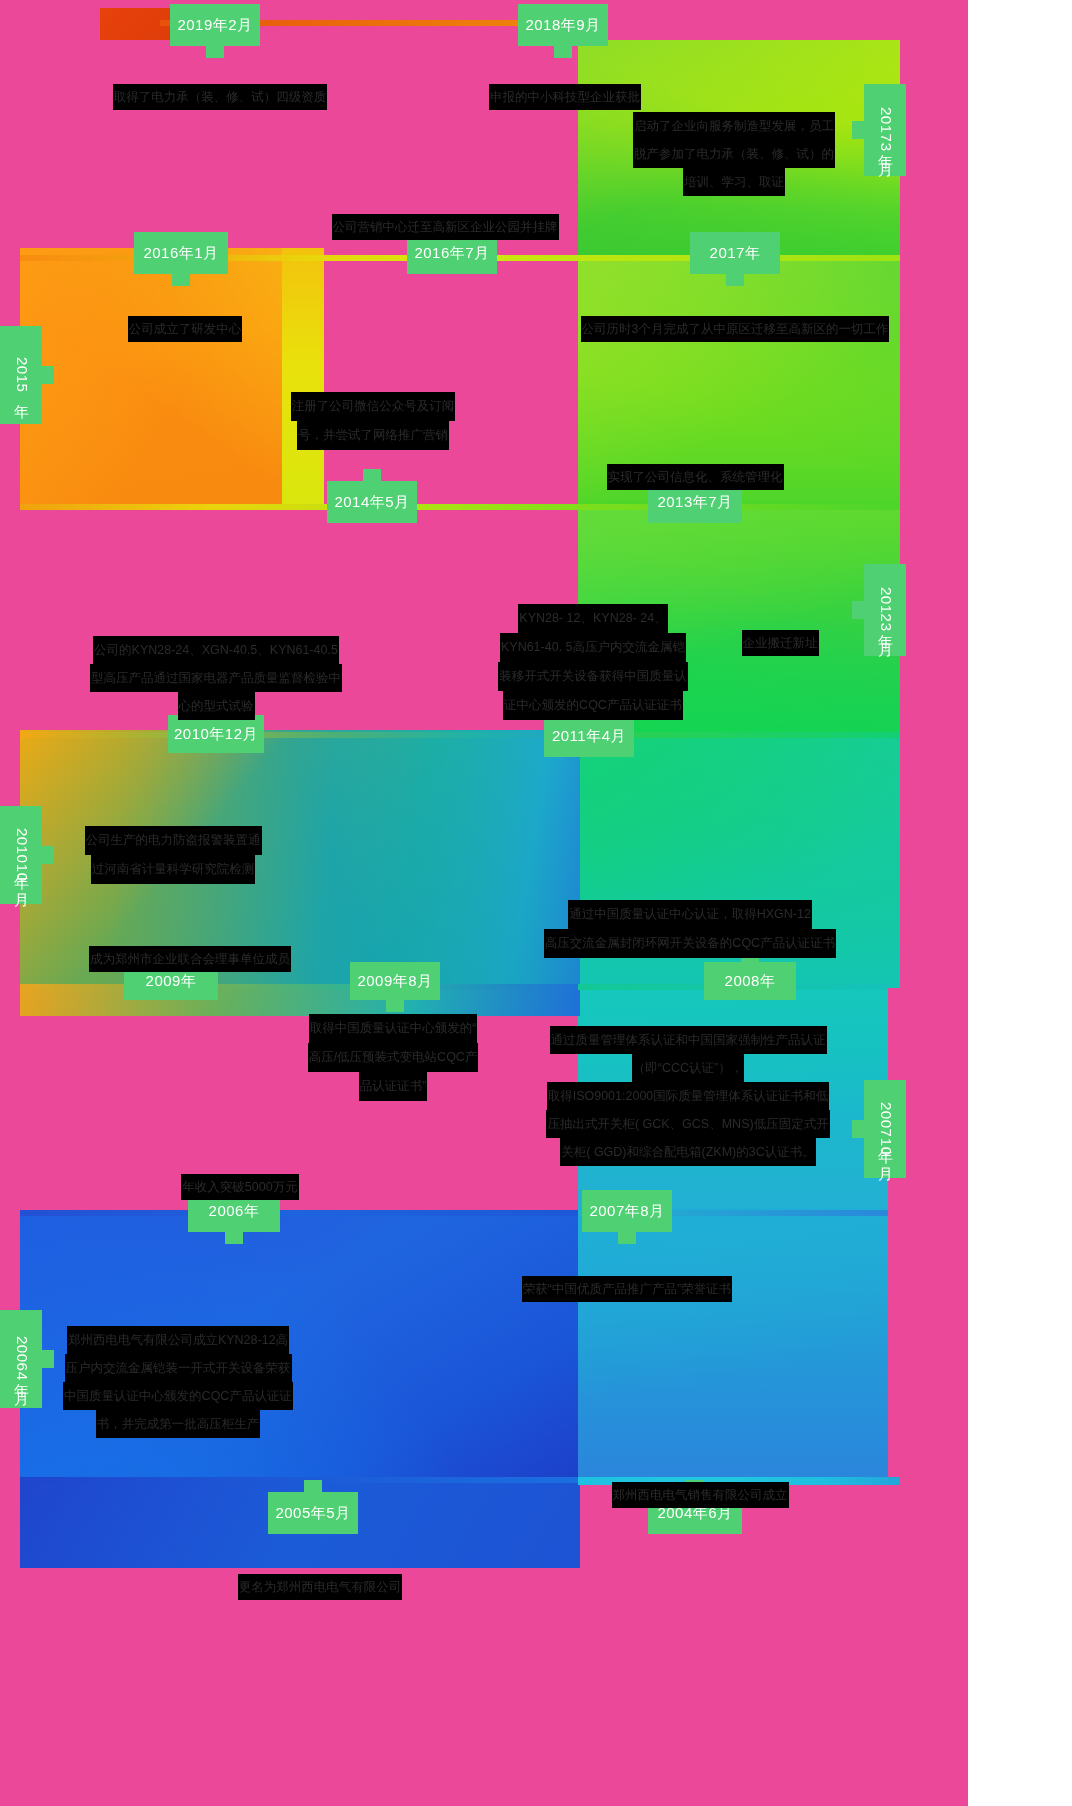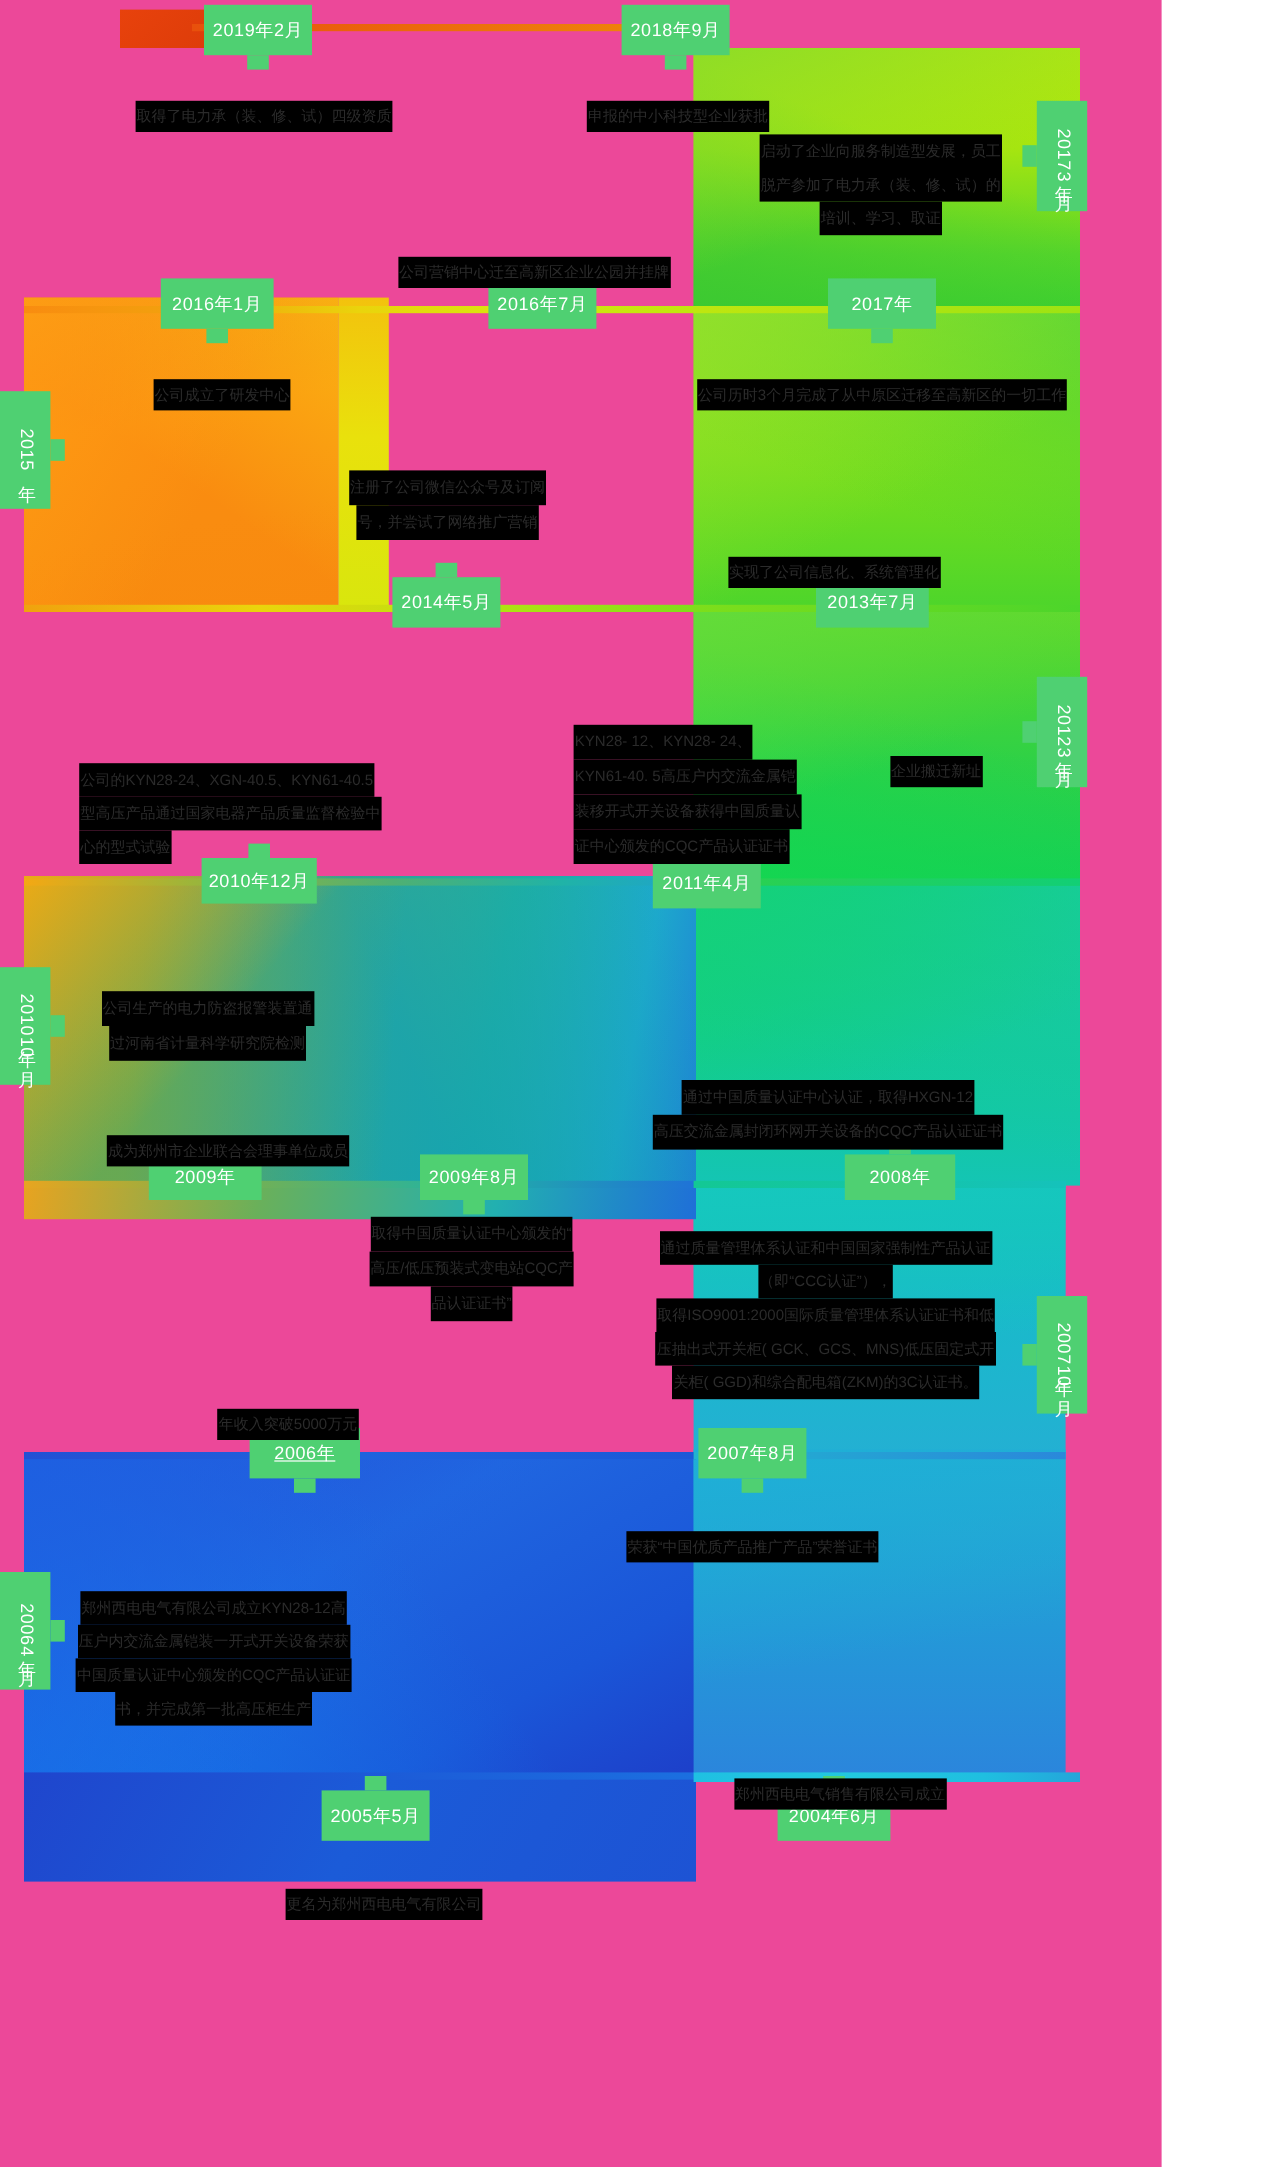--- a/index.html
+++ b/index.html
@@ -167,21 +167,21 @@
     line-height:24px;
     white-space:pre-line;
   }
   .cap span.ln {
     background:#000000;
     color:#2b2b2b;
     padding:1px 1px;
     display:inline-block;
   }
   .cap.ctr { text-align:center; }
-  .cap.lft { text-align:left; }
+  .cap.lft { text-align:center; }
 </style>
 </head>
 <body>
 
 <div id="stage">
 
   <div class="imgblock" id="img-top-red"></div>
   <div class="imgblock" id="img-2017"></div>
   <div class="imgblock" id="img-2015"></div>
   <div class="imgblock" id="img-2015b"></div>
@@ -235,21 +235,21 @@
   <div class="pill down" style="left:134px; top:232px; width:94px; height:42px;">2016年1月</div>
   <div class="cap ctr" style="left:70px; top:292px; width:230px;">
     <span class="ln">公司成立了研发中心</span>
   </div>
 
   <div class="pill vert rightnub" style="left:0px; top:326px; width:42px; height:98px;">2015年</div>
 
   <div class="pill up" style="left:327px; top:481px; width:90px; height:42px;">2014年5月</div>
   <div class="cap ctr" style="left:258px; top:392px; width:230px; line-height:27px;"><span class="ln">注册了公司微信公众号及订阅</span><br><span class="ln">号，并尝试了网络推广营销</span><br></div>
 
-  <div class="pill up" style="left:648px; top:481px; width:94px; height:42px;margin-left:32px;">2013年7月</div>
+  <div class="pill up" style="left:648px; top:481px; width:94px; height:42px;">2013年7月</div>
   <div class="cap ctr" style="left:560px; top:440px; width:270px;">
     <span class="ln">实现了公司信息化、系统管理化</span>
   </div>
 
   <div class="pill vert leftnub" style="left:864px; top:564px; width:42px; height:92px;">2012年3月</div>
   <div class="cap ctr" style="left:690px; top:606px; width:180px;">
     <span class="ln">企业搬迁新址</span>
   </div>
 
   <div class="pill up" style="left:544px; top:715px; width:90px; height:42px;">2011年4月</div>
@@ -268,21 +268,21 @@
 
   <div class="pill down" style="left:350px; top:962px; width:90px; height:38px;">2009年8月</div>
   <div class="cap ctr" style="left:293px; top:1014px; width:200px; line-height:27px;"><span class="ln">取得中国质量认证中心颁发的“</span><br><span class="ln">高压/低压预装式变电站CQC产</span><br><span class="ln">品认证证书”</span><br></div>
 
   <div class="pill up" style="left:672px; top:962px; width:92px; height:38px;margin-left:32px;">2008年</div>
   <div class="cap ctr" style="left:530px; top:900px; width:320px; line-height:27px;"><span class="ln">通过中国质量认证中心认证，取得HXGN-12</span><br><span class="ln">高压交流金属封闭环网开关设备的CQC产品认证证书</span><br></div>
 
   <div class="pill vert leftnub" style="left:864px; top:1080px; width:42px; height:98px;">2007年10月</div>
   <div class="cap ctr" style="left:528px; top:1026px; width:320px; line-height:26px;"><span class="ln">通过质量管理体系认证和中国国家强制性产品认证</span><br><span class="ln">（即“CCC认证”），</span><br><span class="ln">取得ISO9001:2000国际质量管理体系认证证书和低</span><br><span class="ln">压抽出式开关柜( GCK、GCS、MNS)低压固定式开</span><br><span class="ln">关柜( GGD)和综合配电箱(ZKM)的3C认证书。</span><br></div>
 
-  <div class="pill down" style="left:208px; top:1190px; width:92px; height:42px;text-decoration:underline;">2006年</div>
+  <div class="pill down" style="left:188px; top:1190px; width:92px; height:42px;">2006年</div>
   <div class="cap ctr" style="left:170px; top:1150px; width:140px;">
     <span class="ln">年收入突破5000万元</span>
   </div>
 
   <div class="pill down" style="left:582px; top:1190px; width:90px; height:42px;">2007年8月</div>
   <div class="cap ctr" style="left:492px; top:1252px; width:270px;">
     <span class="ln">荣获“中国优质产品推广产品”荣誉证书</span>
   </div>
 
   <div class="pill vert rightnub" style="left:0px; top:1310px; width:42px; height:98px;">2006年4月</div>

